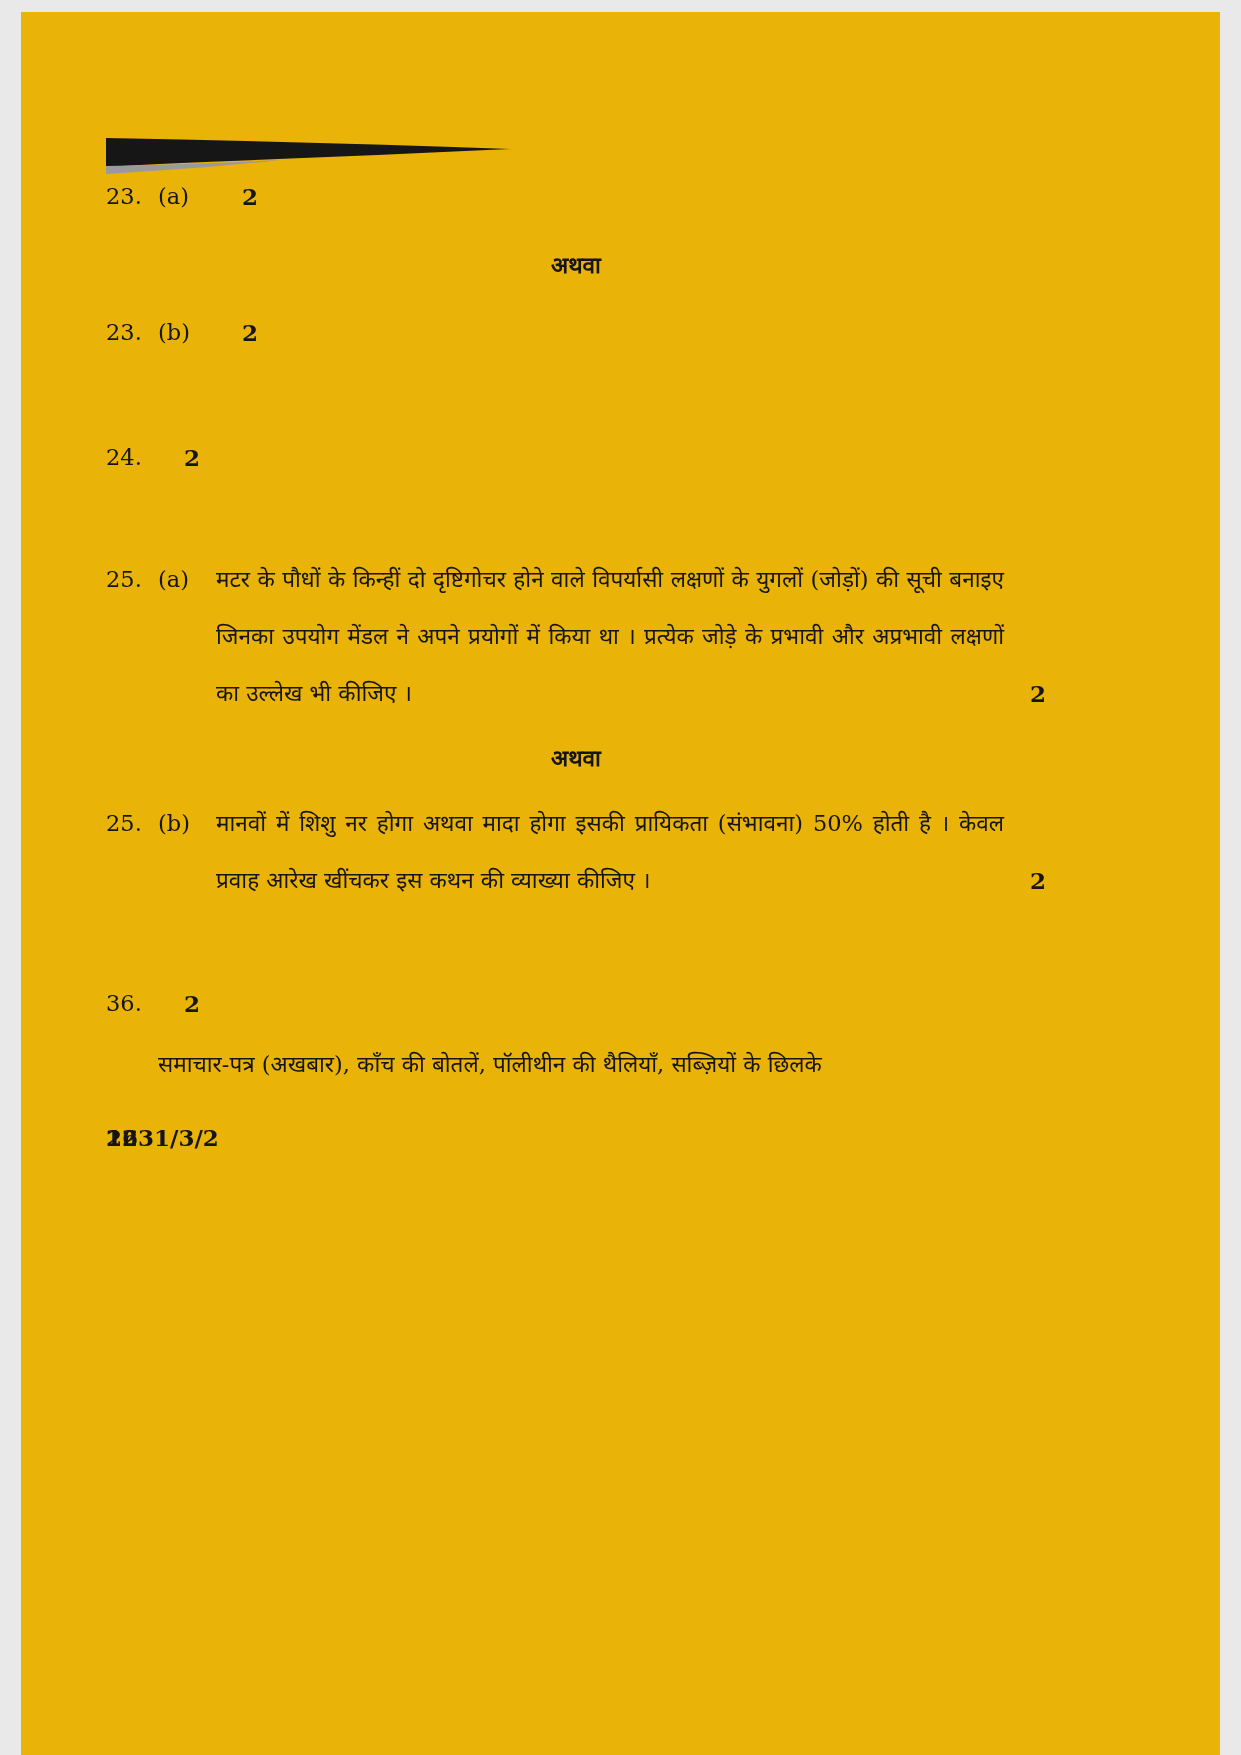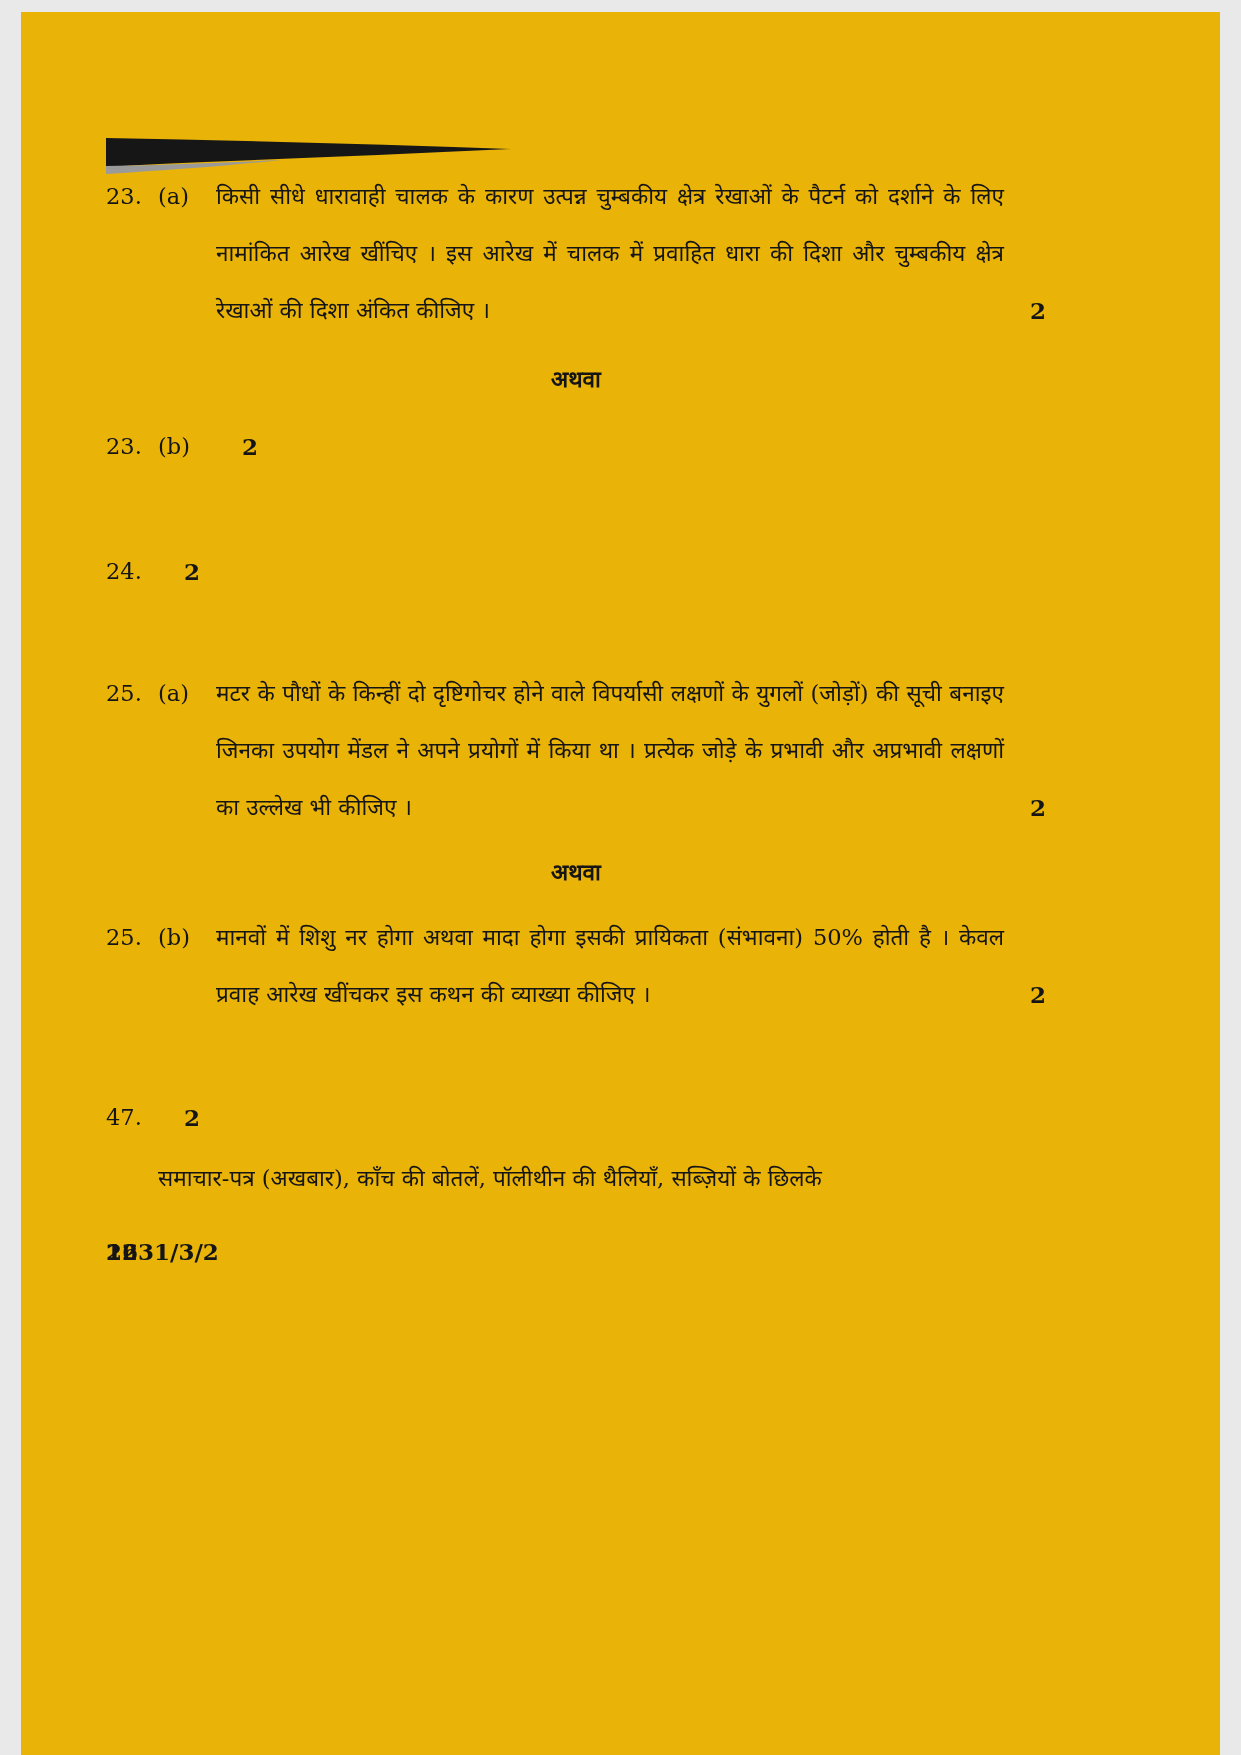--- a/index.html
+++ b/index.html
@@ -60,21 +60,20 @@
       <path d="M0 3 Q 210 7 405 14 Q 255 21 125 26 Q 45 29 0 32 Z" fill="#161616"></path>
       <path d="M0 31 Q 90 29 175 25 Q 100 33 0 39 Z" fill="#9a9a9a"></path>
     </svg>
   </div>
 
   <div class="content">
 
     <div class="question">
       <div class="qnum">23.</div>
       <div class="qpart">(a)</div>
-      <div class="qtext">किसी सीधे धारावाही चालक के कारण उत्पन्न चुम्बकीय क्षेत्र रेखाओं के पैटर्न को दर्शाने के लिए नामांकित आरेख खींचिए । इस आरेख में चालक में प्रवाहित धारा की दिशा और चुम्बकीय क्षेत्र रेखाओं की दिशा अंकित कीजिए ।</div>
       <div class="qmarks">2</div>
     </div>
 
     <div class="or-row" style="margin-top:12px">अथवा</div>
 
     <div class="question" style="margin-top:10px">
       <div class="qnum">23.</div>
       <div class="qpart">(b)</div>
       <div class="qmarks">2</div>
     </div>
@@ -94,21 +93,21 @@
     <div class="or-row" style="margin-top:8px">अथवा</div>
 
     <div class="question" style="margin-top:8px">
       <div class="qnum">25.</div>
       <div class="qpart">(b)</div>
       <div class="qtext">मानवों में शिशु नर होगा अथवा मादा होगा इसकी प्रायिकता (संभावना) 50% होती है । केवल प्रवाह आरेख खींचकर इस कथन की व्याख्या कीजिए ।</div>
       <div class="qmarks">2</div>
     </div>
 
     <div class="question" style="margin-top:66px">
-      <div class="qnum">47.</div>
+      <div class="qnum">36.</div>
       <div class="qmarks">2</div>
     </div>
 
     <div class="items-line" style="margin-top:4px">समाचार-पत्र (अखबार), काँच की बोतलें, पॉलीथीन की थैलियाँ, सब्ज़ियों के छिलके</div>
 
     <div class="footer">
       <span class="footer-code">2231/3/2</span>
       <div class="footer-page">16</div>
     </div>
 

